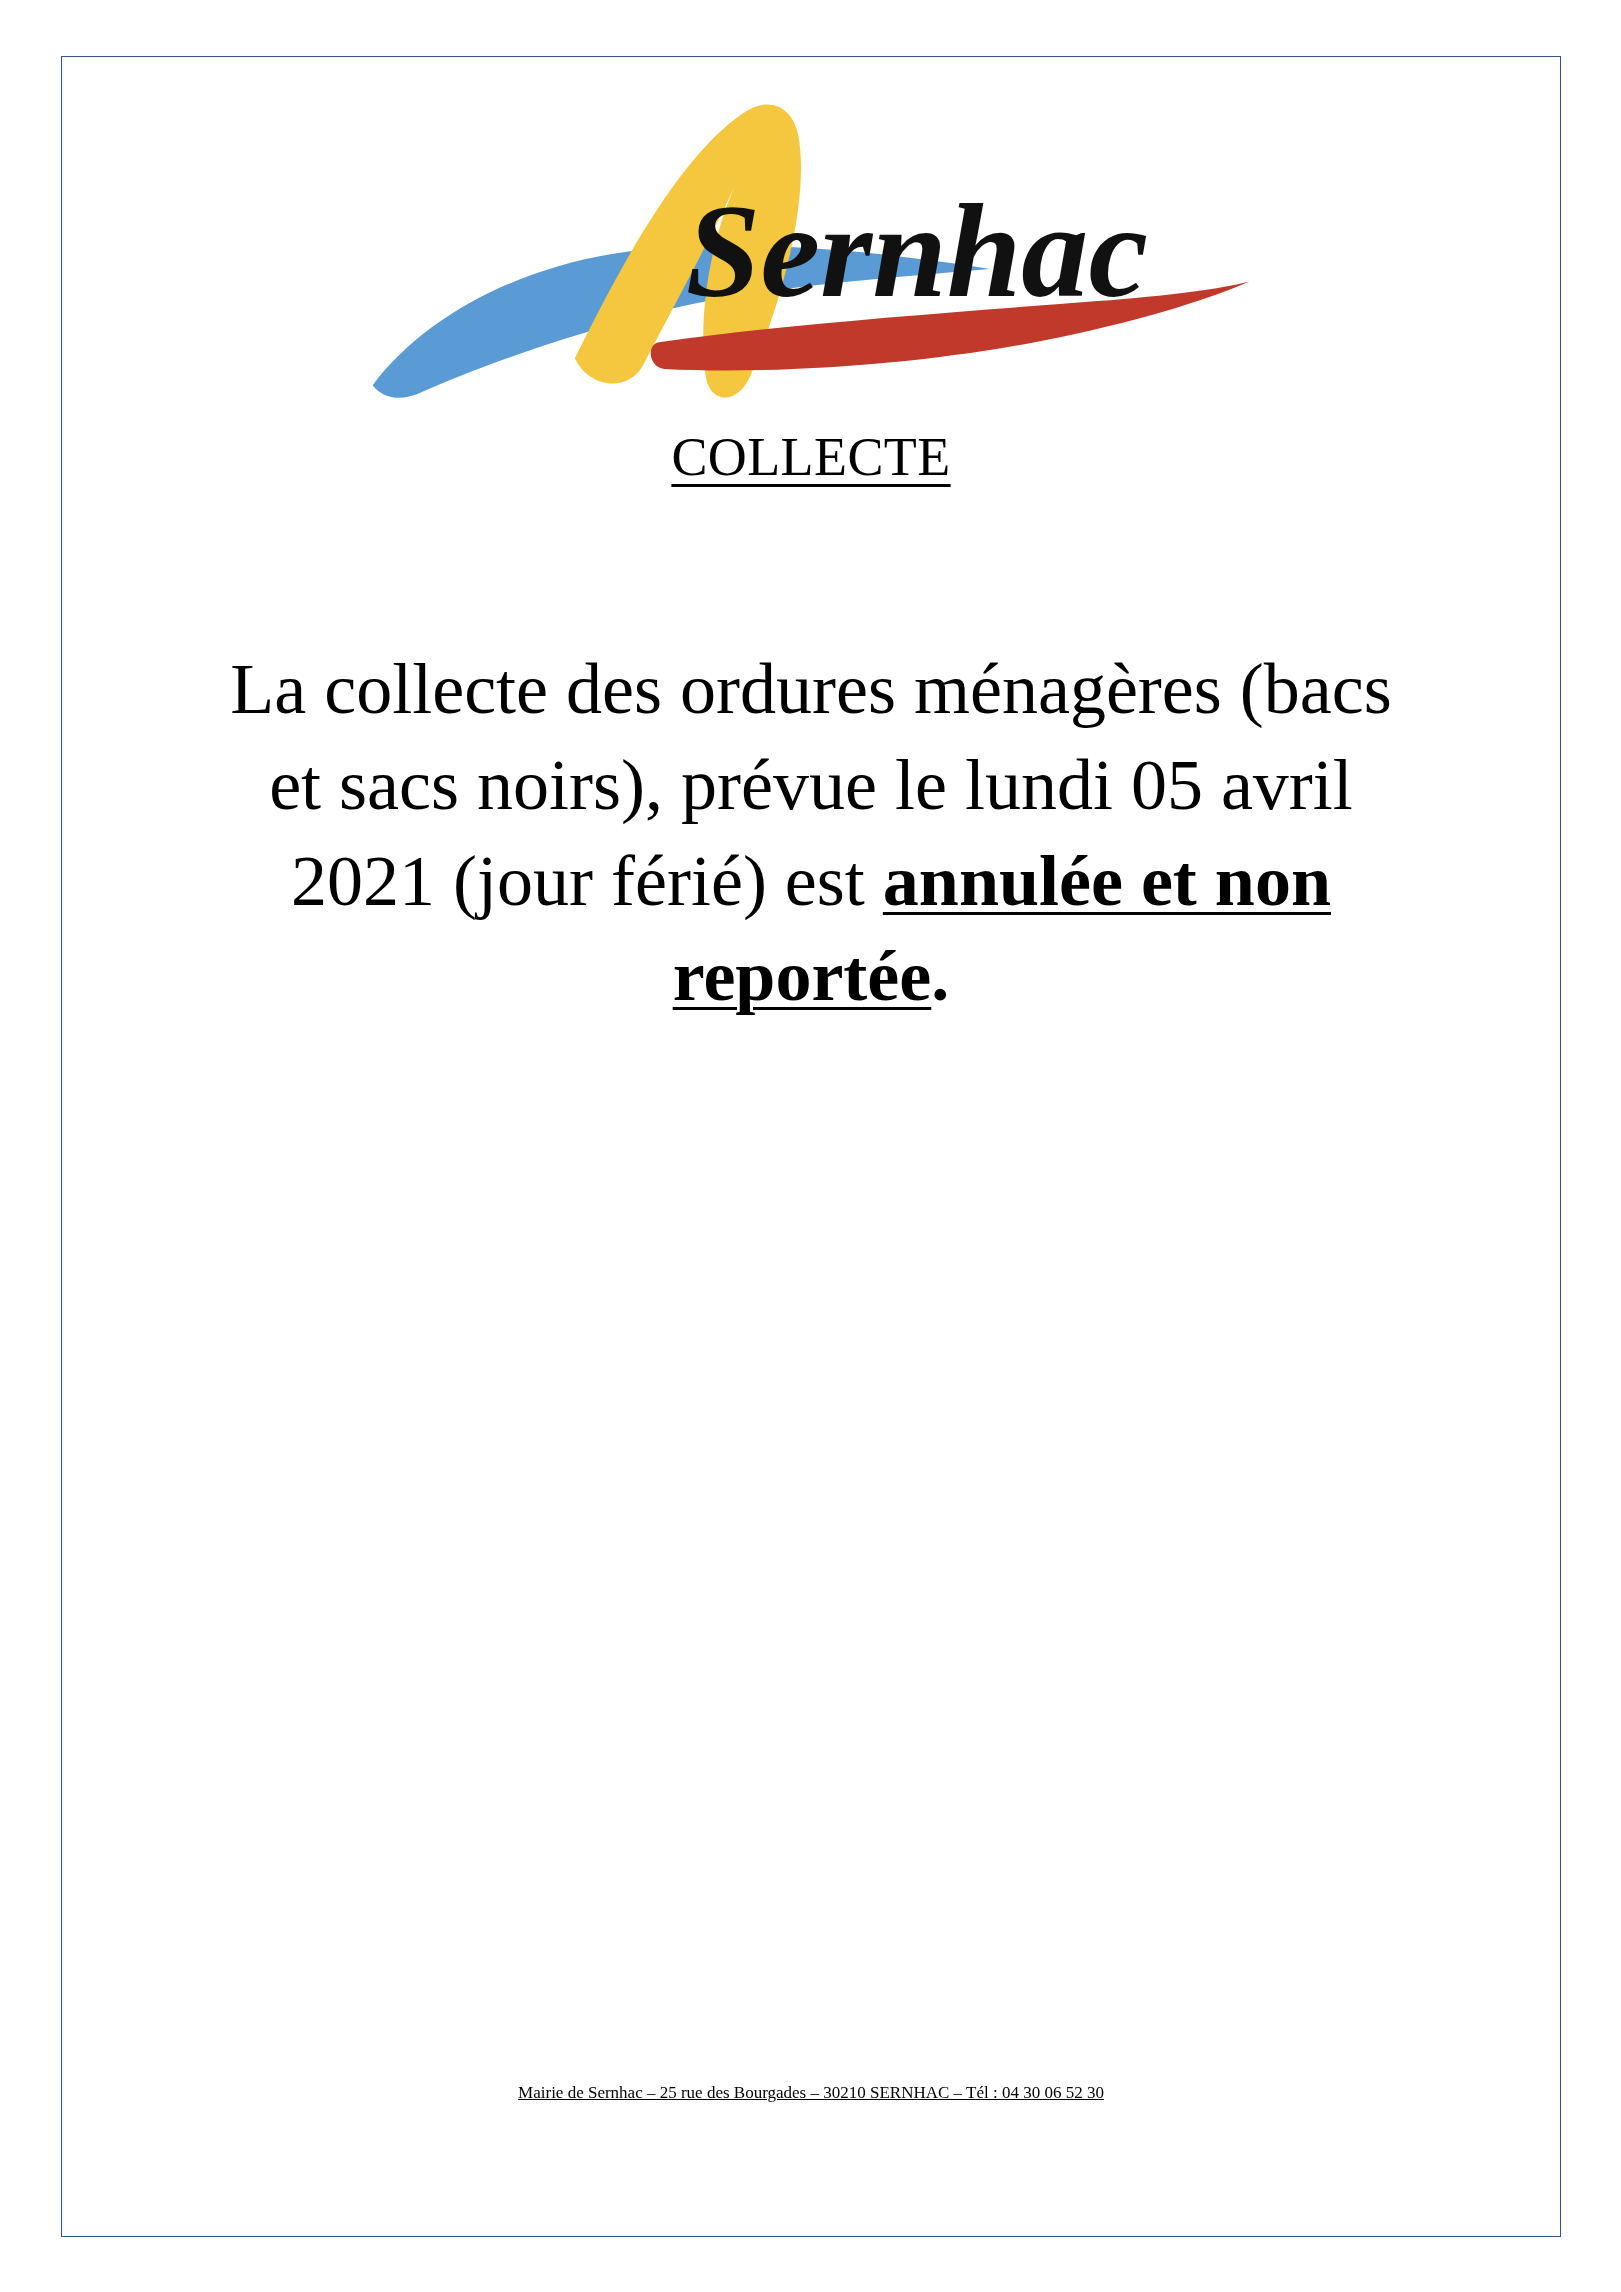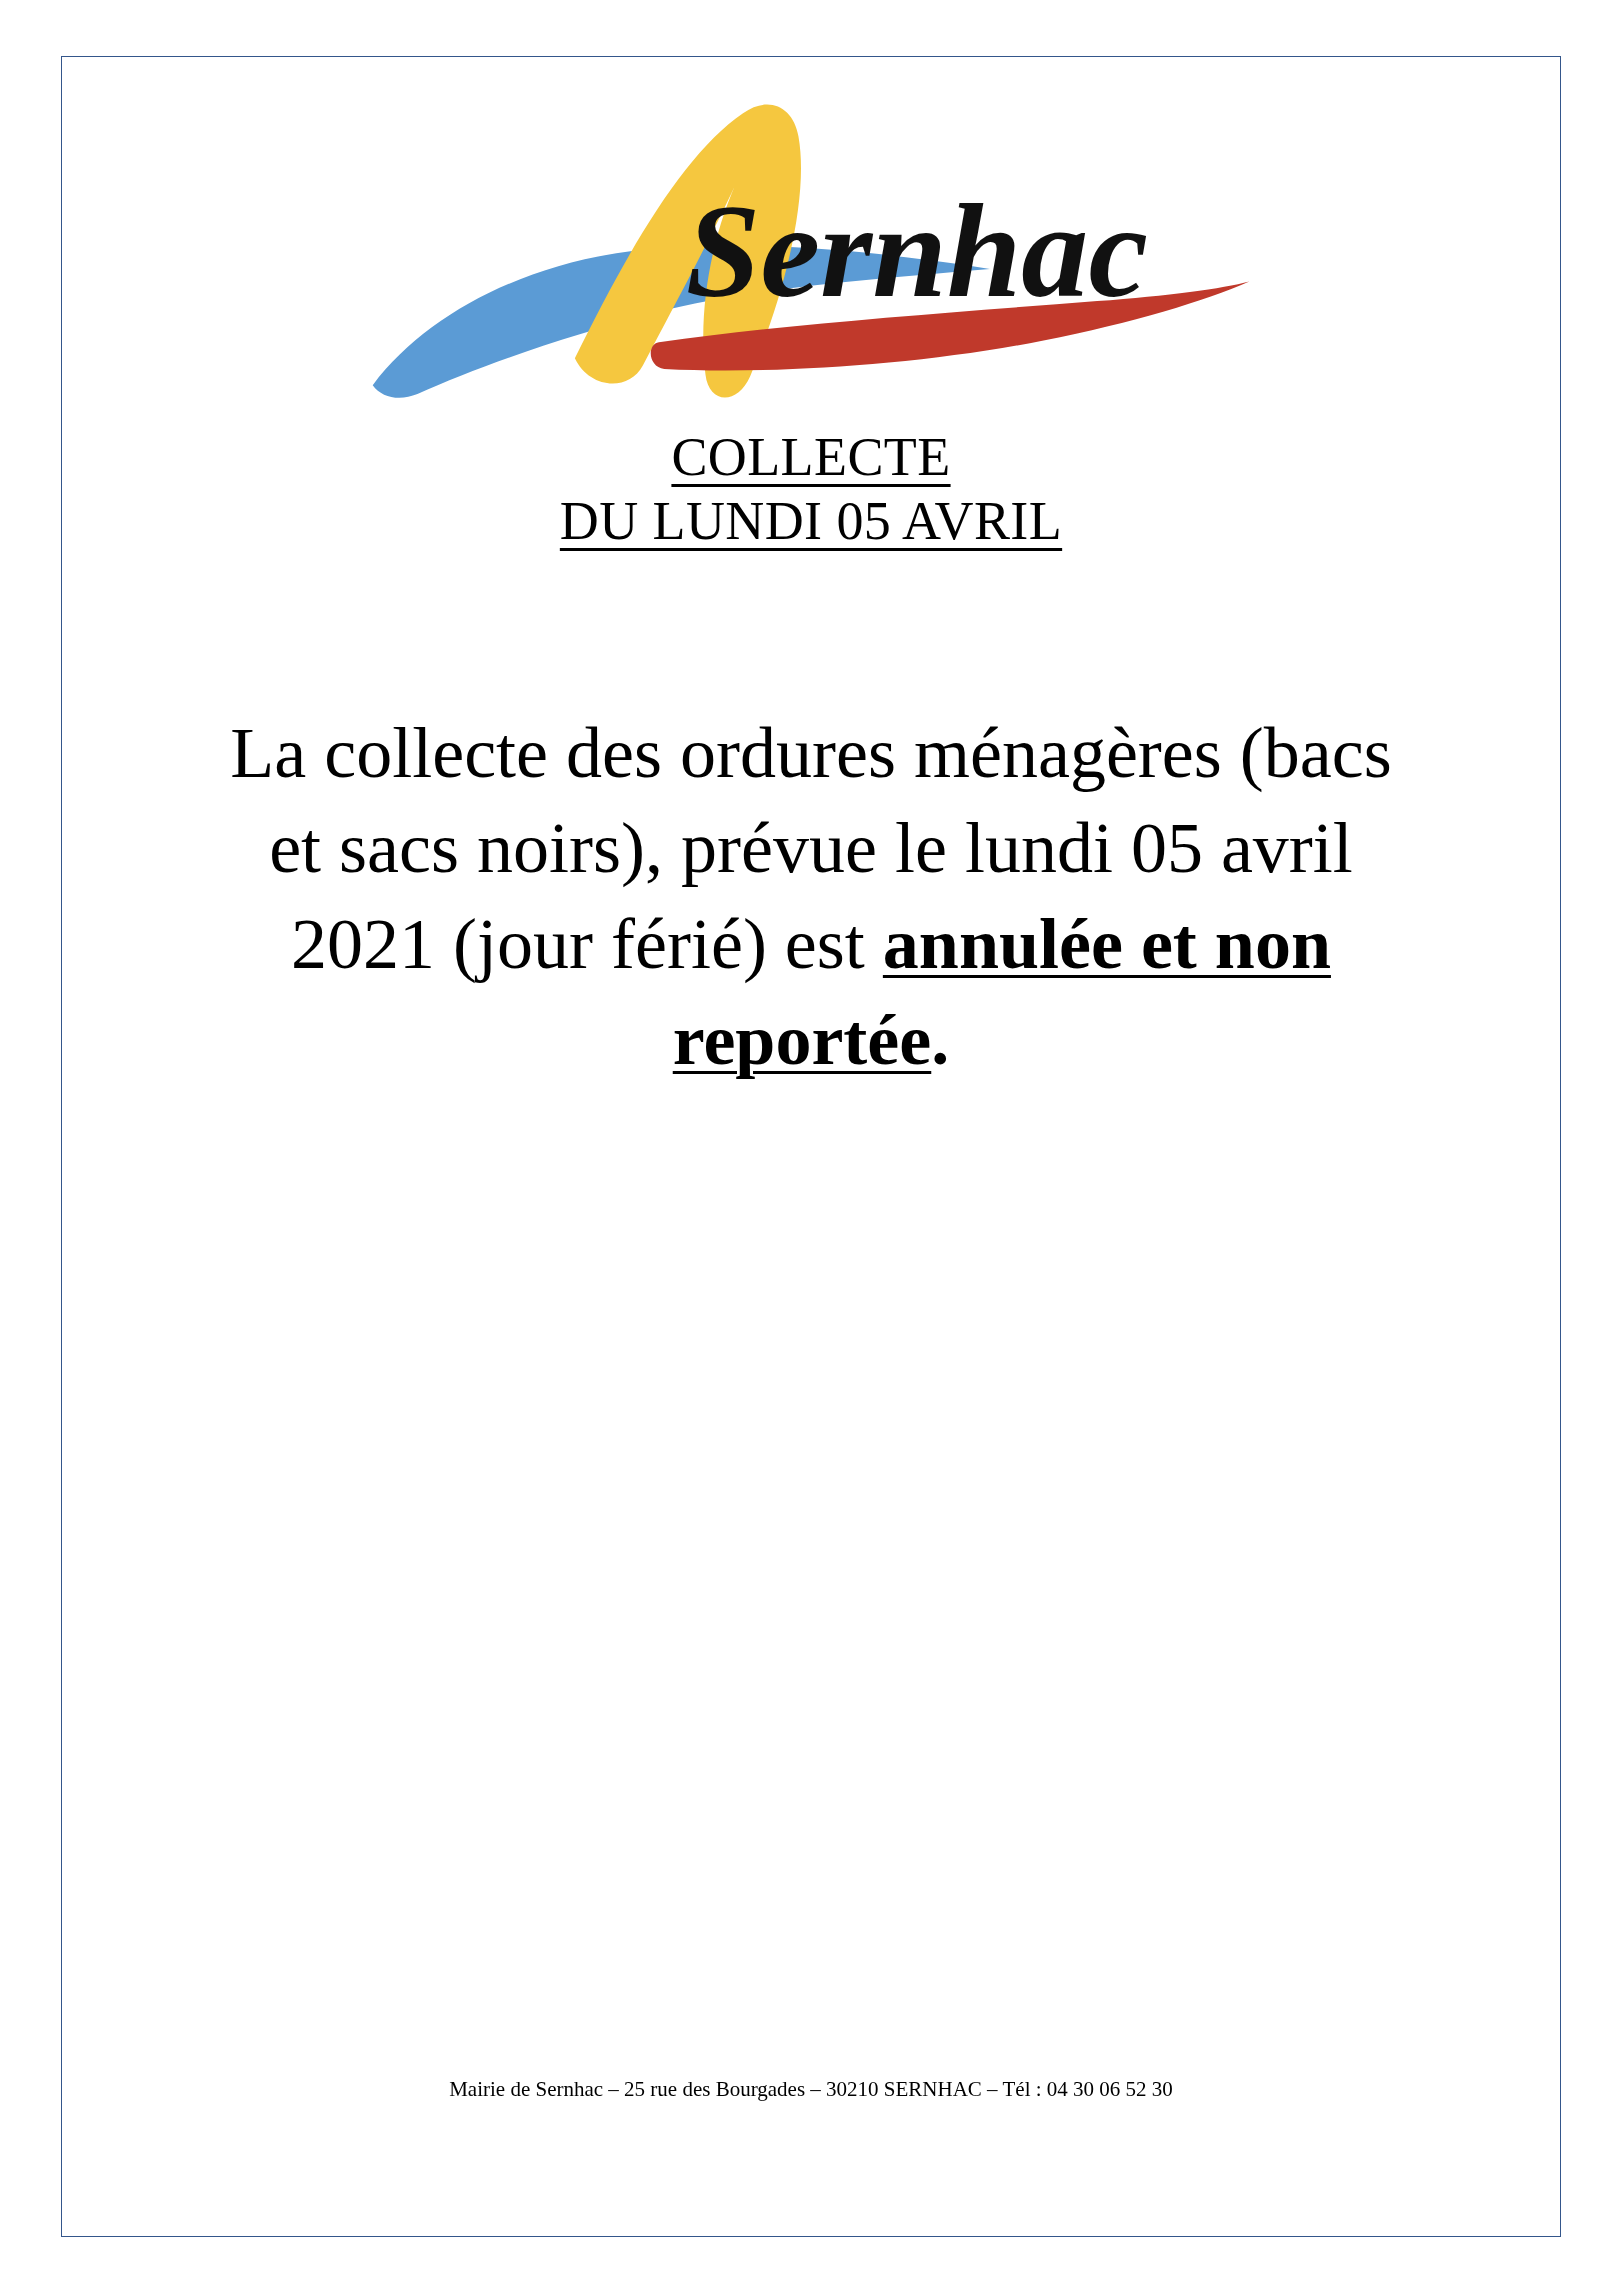--- a/index.html
+++ b/index.html
@@ -91,23 +91,24 @@
   }
 
   
   .footer {
     position: absolute;
     left: 0;
     right: 0;
     bottom: 134px;
     text-align: center;
     font-family: "Liberation Serif", serif;
-    font-size: 21px;
+    font-size: 17px;
     line-height: 1.5;
     color: #000000;
+    text-decoration: underline;
   }
   .footer .mail-link {
     color: #2f3fb0;
     text-decoration: underline;
   }
   .footer-line2 {
     margin-top: 1.8px;
   }
 </style>
 </head>
@@ -126,21 +127,20 @@
         <path d="M236 300 C 300 170, 360 70, 424 26 C 452 6, 480 18, 486 52 C 498 120, 470 230, 432 320 C 418 352, 386 352, 382 318 C 372 236, 394 150, 420 96 C 396 150, 352 232, 312 308 C 296 338, 252 334, 236 300 Z" fill="#f5c73f"></path>
 
         <path d="M330 282 C 470 262, 640 250, 820 236 C 900 230, 960 222, 990 214 C 940 236, 860 260, 760 280 C 620 308, 450 318, 336 312 C 318 310, 316 284, 330 282 Z" fill="#c0392b"></path>
 
         <text x="360" y="230" font-family="Liberation Serif, serif" font-size="150" font-style="italic" font-weight="bold" fill="#111111">Sernhac</text>
       </svg>
     </div>
 
     <div class="title-block">
       <div class="title-line">COLLECTE</div>
-      <div class="title-line">DU LUNDI 05 AVRIL</div>
     </div>
 
     <div class="body-block">
       <span>La collecte des ordures ménagères (bacs et sacs noirs), prévue le lundi 05 avril 2021 (jour férié) est </span><span class="emph">annulée et non reportée</span><span class="emph-tail">.</span>
     </div>
 
     <div class="footer">
       <div>Mairie de Sernhac – 25 rue des Bourgades – 30210 SERNHAC – Tél : 04 30 06 52 30</div>
     </div>
 

